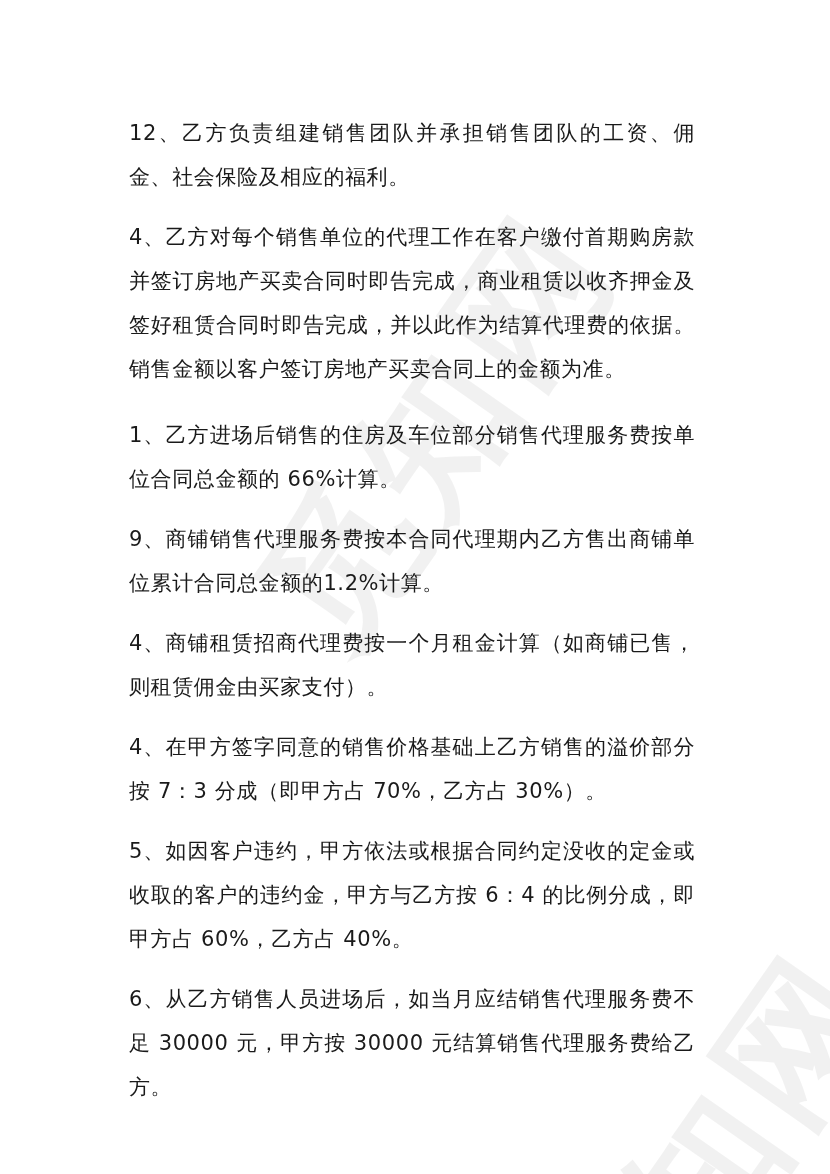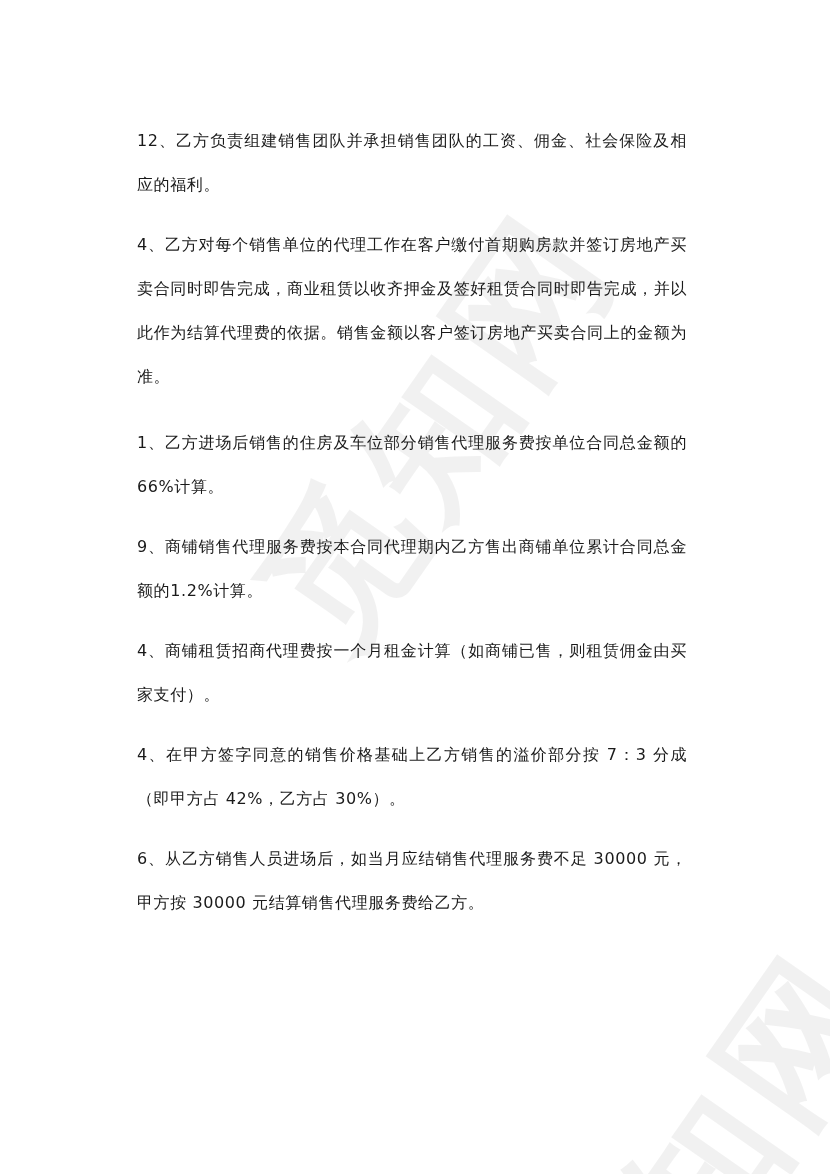--- a/index.html
+++ b/index.html
@@ -22,22 +22,22 @@
       height: 1174px;
       background: #ffffff;
     }
     .content {
       position: absolute;
       left: 126px;
       top: 108px;
       width: 572px;
     }
     .para {
-      margin: 11px;
-      font-size: 16px;
+      margin: 3px;
+      font-size: 21px;
       line-height: 44px;
       letter-spacing: 0.6px;
       text-align: justify;
       text-justify: inter-character;
     }
     .para.gap { margin-top: 16px; }
     .para.gap-lg { margin-top: 22px; }
     .watermark {
       position: absolute;
       pointer-events: none;
@@ -66,17 +66,18 @@
 
   <div class="watermark wm1">觅知网</div>
   <div class="watermark wm2">觅知网</div>
 
   <div class="content">
     <p class="para">12、乙方负责组建销售团队并承担销售团队的工资、佣金、社会保险及相应的福利。</p>
     <p class="para gap">4、乙方对每个销售单位的代理工作在客户缴付首期购房款并签订房地产买卖合同时即告完成，商业租赁以收齐押金及签好租赁合同时即告完成，并以此作为结算代理费的依据。销售金额以客户签订房地产买卖合同上的金额为准。</p>
     <p class="para gap-lg">1、乙方进场后销售的住房及车位部分销售代理服务费按单位合同总金额的 66%计算。</p>
     <p class="para gap">9、商铺销售代理服务费按本合同代理期内乙方售出商铺单位累计合同总金额的1.2%计算。</p>
     <p class="para gap">4、商铺租赁招商代理费按一个月租金计算（如商铺已售，则租赁佣金由买家支付）。</p>
-    <p class="para gap">4、在甲方签字同意的销售价格基础上乙方销售的溢价部分按 7：3 分成（即甲方占 42%，乙方占 30%）。</p>
+    <p class="para gap">4、在甲方签字同意的销售价格基础上乙方销售的溢价部分按 7：3 分成（即甲方占 70%，乙方占 30%）。</p>
+    <p class="para gap">5、如因客户违约，甲方依法或根据合同约定没收的定金或收取的客户的违约金，甲方与乙方按 6：4 的比例分成，即甲方占 60%，乙方占 40%。</p>
     <p class="para gap">6、从乙方销售人员进场后，如当月应结销售代理服务费不足 30000 元，甲方按 30000 元结算销售代理服务费给乙方。</p>
   </div>
 
 </div>
 
 </body></html>

